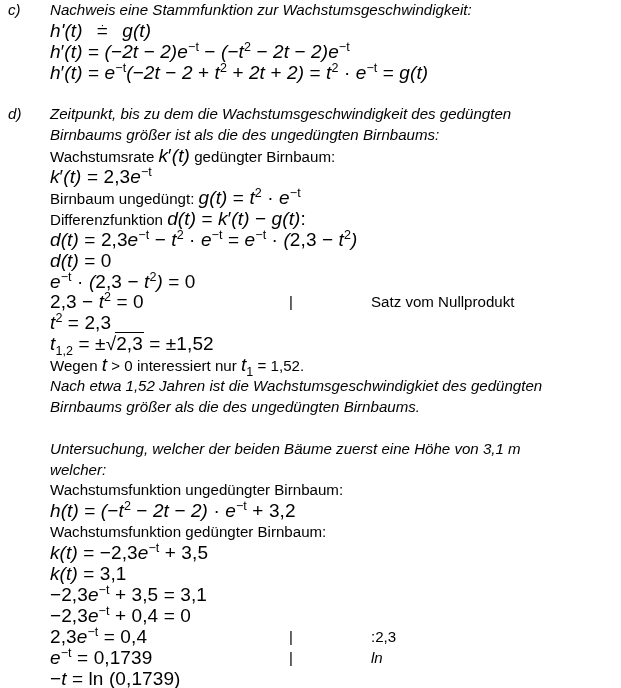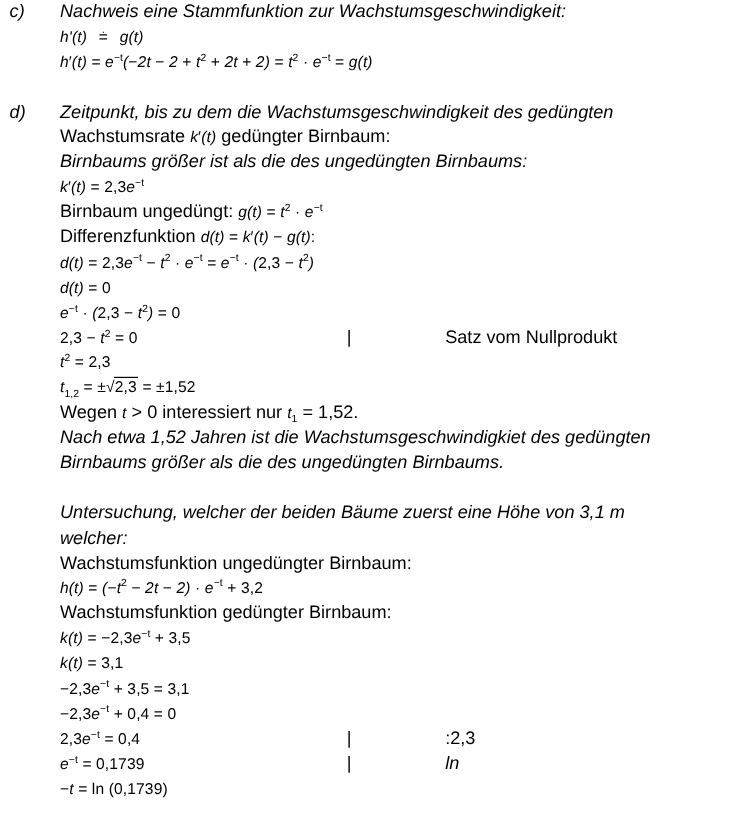--- a/index.html
+++ b/index.html
@@ -43,21 +43,21 @@
     position: absolute;
     left: 38px;
     top: 0;
     margin-left: 12px;
   }
 
   .it { font-style: italic; }
 
   
   .m {
-    font-size: 13px;
+    font-size: 19px;
     font-style: italic;
     letter-spacing: 0.1px;
   }
   .m .up { font-style: normal; }
   sup, .sup {
     font-size: 0.66em;
     vertical-align: super;
     line-height: 0;
     font-style: italic;
   }
@@ -117,38 +117,41 @@
 
   <div class="line">
     <span class="lbl">c)</span>
     <span class="txt it">Nachweis eine Stammfunktion zur Wachstumsgeschwindigkeit:</span>
   </div>
 
   <div class="line">
     <span class="txt m"><span>h'(t)</span>&nbsp;&nbsp;<span class="doteq"><span class="dot">·</span><span class="up">=</span></span>&nbsp;&nbsp;<span>g(t)</span></span>
   </div>
 
+  <div class="line">
+    <span class="txt m">h<span class="up">′</span>(t) <span class="up">=</span> (<span class="up">−</span>2t <span class="up">−</span> 2)e<sup class="up">−t</sup> <span class="up">−</span> (<span class="up">−</span>t<sup class="up">2</sup> <span class="up">−</span> 2t <span class="up">−</span> 2)e<sup class="up">−t</sup></span>
+  </div>
 
   <div class="line">
     <span class="txt m">h<span class="up">′</span>(t) <span class="up">=</span> e<sup class="up">−t</sup>(<span class="up">−</span>2t <span class="up">−</span> 2 <span class="up">+</span> t<sup class="up">2</sup> <span class="up">+</span> 2t <span class="up">+</span> 2) <span class="up">=</span> t<sup class="up">2</sup> <span class="up">·</span> e<sup class="up">−t</sup> <span class="up">=</span> g(t)</span>
   </div>
 
   <div class="line blank"></div>
 
   <div class="line">
     <span class="lbl">d)</span>
     <span class="txt it">Zeitpunkt, bis zu dem die Wachstumsgeschwindigkeit des gedüngten</span>
   </div>
 
   <div class="line">
+    <span class="txt it">Birnbaums größer ist als die des ungedüngten Birnbaums:</span>
+  </div>
+
+  <div class="line">
     <span class="txt"><span>Wachstumsrate </span><span class="m">k<span class="up">′</span>(t)</span><span> gedüngter Birnbaum:</span></span>
-  </div>
-
-  <div class="line">
-    <span class="txt it">Birnbaums größer ist als die des ungedüngten Birnbaums:</span>
   </div>
 
   <div class="line">
     <span class="txt m">k<span class="up">′</span>(t) <span class="up">=</span> <span class="up">2,3</span>e<sup class="up">−t</sup></span>
   </div>
 
   <div class="line">
     <span class="txt"><span>Birnbaum ungedüngt: </span><span class="m">g(t) <span class="up">=</span> t<sup class="up">2</sup> <span class="up">·</span> e<sup class="up">−t</sup></span></span>
   </div>
 

